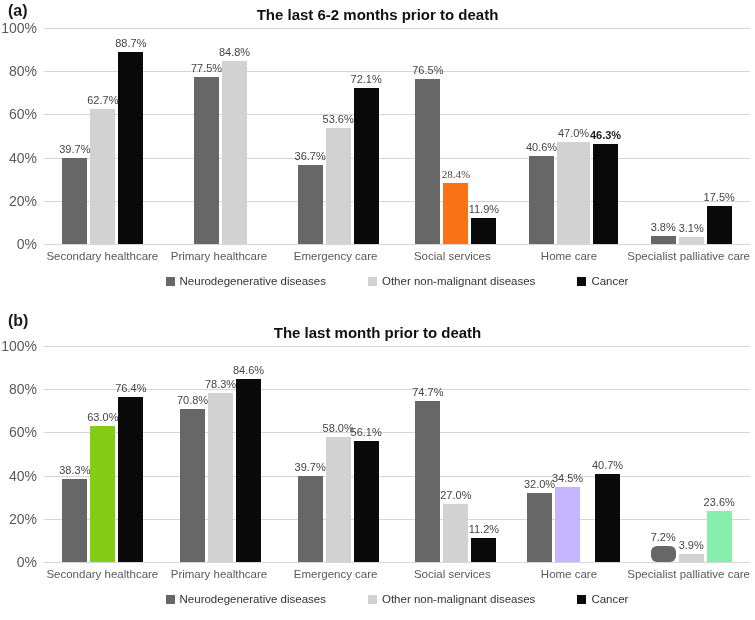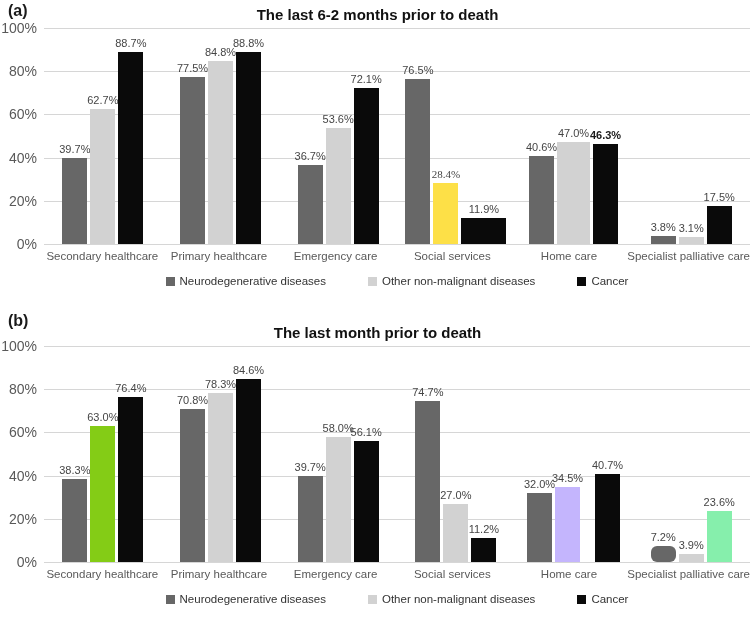--- a/index.html
+++ b/index.html
@@ -176,43 +176,40 @@
                 <div class="bar-label">88.7%</div>
               </div>
             </div>
             <div class="group">
               <div class="bar" style="background: rgb(103, 103, 103); height: 77.5%;">
                 <div class="bar-label">77.5%</div>
               </div>
               <div class="bar" style="background: rgb(210, 210, 210); height: 84.8%;">
                 <div class="bar-label">84.8%</div>
               </div>
-              <div class="bar" style="background: rgb(10, 10, 10); height: 88.8%;">
-                <div class="bar-label">88.8%</div>
-              </div>
             </div>
             <div class="group">
               <div class="bar" style="background: rgb(103, 103, 103); height: 36.7%;">
                 <div class="bar-label">36.7%</div>
               </div>
               <div class="bar" style="background: rgb(210, 210, 210); height: 53.6%;">
                 <div class="bar-label">53.6%</div>
               </div>
               <div class="bar" style="background: rgb(10, 10, 10); height: 72.1%;">
                 <div class="bar-label">72.1%</div>
               </div>
             </div>
             <div class="group">
               <div class="bar" style="background: rgb(103, 103, 103); height: 76.5%;">
                 <div class="bar-label">76.5%</div>
               </div>
-              <div class="bar" style="background: #fde047; height: 28.4%; font-family: Liberation Serif, serif;">
+              <div class="bar" style="background: #f97316; height: 28.4%; font-family: Liberation Serif, serif;">
                 <div class="bar-label">28.4%</div>
               </div>
-              <div class="bar" style="background: rgb(10, 10, 10); height: 11.9%; padding-left: 20px;">
+              <div class="bar" style="background: rgb(10, 10, 10); height: 11.9%;">
                 <div class="bar-label">11.9%</div>
               </div>
             </div>
             <div class="group">
               <div class="bar" style="background: rgb(103, 103, 103); height: 40.6%;">
                 <div class="bar-label">40.6%</div>
               </div>
               <div class="bar" style="background: rgb(210, 210, 210); height: 47%; padding-left: 8px;">
                 <div class="bar-label">47.0%</div>
               </div>

